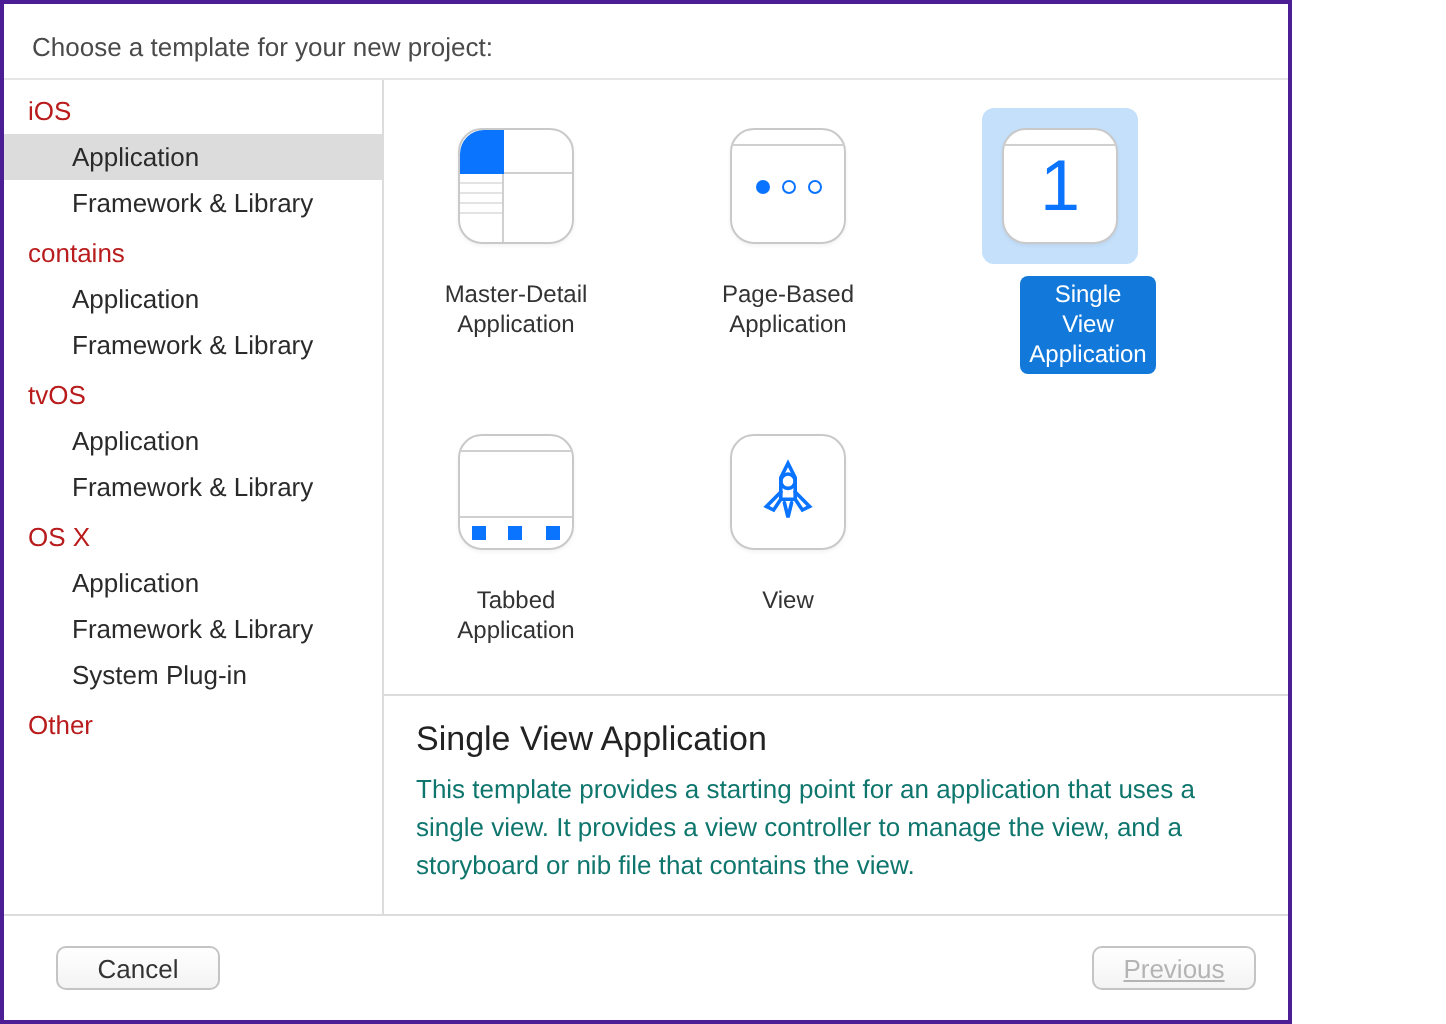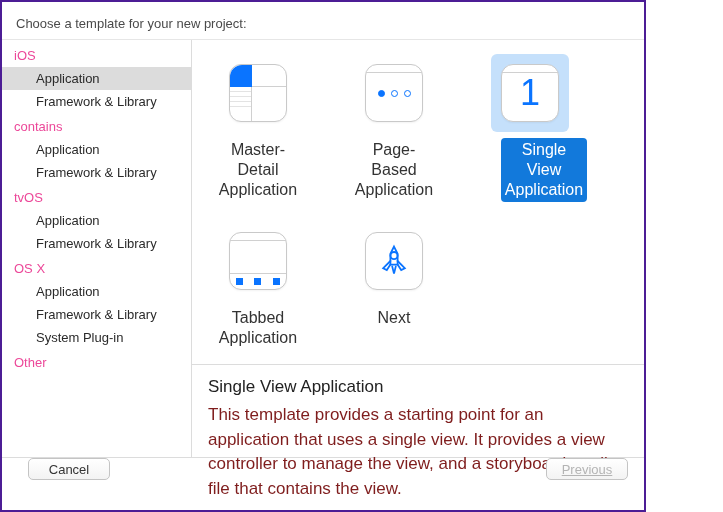--- a/index.html
+++ b/index.html
@@ -35,21 +35,21 @@
   }
   .sidebar {
     width: 190px;
     border-right: 1px solid #dcdcdc;
     overflow: hidden;
     padding-top: 2px;
   }
   .platform {
     padding: 6px 12px 4px 12px;
     font-size: 13px;
-    color: #ec4899;
+    color: #b91c1c;
   }
   .cat {
     padding: 4px 12px 4px 34px;
     font-size: 13px;
     color: #2a2a2a;
     cursor: default;
   }
   .cat.selected {
     background: #dcdcdc;
   }
@@ -93,21 +93,21 @@
     background: #fff;
     box-shadow: 0 1px 2px rgba(0,0,0,0.05);
     display: flex;
     align-items: center;
     justify-content: center;
     position: relative;
   }
   .tpl-label {
     margin-top: 6px;
     text-align: center;
-    font-size: 16px;
+    font-size: 12px;
     line-height: 1.25;
     color: #333;
     padding: 2px 4px;
     border-radius: 4px;
   }
   .tpl.selected .tpl-label {
     background: #1279db;
     color: #fff;
     margin-left: 28px;
   }
@@ -152,25 +152,26 @@
   }
   .tb-bar span { width:7px; height:7px; background:#0a74ff; display:block; }
   
   .game-svg { width:36px; height:36px; }
 
   .desc {
     border-top: 1px solid #dcdcdc;
     padding: 12px 16px 14px 16px;
   }
   .desc-title { font-size:17px; font-weight:500; color:#222; margin-bottom:6px; }
-  .desc-text { font-size:17px; color:#7f1d1d; line-height:1.45; }
+  .desc-text { font-size:13px; color:#0f766e; line-height:1.45; }
 
   .footer {
     height: 52px;
     display:flex;
+    align-items:center;
     padding: 0 16px;
     gap: 35px;
   }
   .footer-spacer { flex:1; }
   .btn {
     height: 22px;
     min-width: 82px;
     padding: 0 14px;
     font-size: 13px;
     border-radius: 5px;
@@ -286,21 +287,21 @@
                 <g fill="none" stroke="#0a74ff" stroke-width="2" stroke-linecap="round">
                   <circle cx="20" cy="14" r="4"></circle>
                   <path d="M20 4 L24 12 L24 24 L16 24 L16 12 Z"></path>
                   <path d="M16 20 L8 28 L12 30 L16 24"></path>
                   <path d="M24 20 L32 28 L28 30 L24 24"></path>
                   <path d="M18 26 L20 34 L22 26"></path>
                 </g>
               </svg>
             </div>
           </div>
-          <div class="tpl-label">Next</div>
+          <div class="tpl-label">View</div>
         </div>
 
       </div>
 
       <div class="desc">
         <div class="desc-title">Single View Application</div>
         <div class="desc-text">This template provides a starting point for an application that uses a single view. It provides a view controller to manage the view, and a storyboard or nib file that contains the view.</div>
       </div>
 
     </div>

